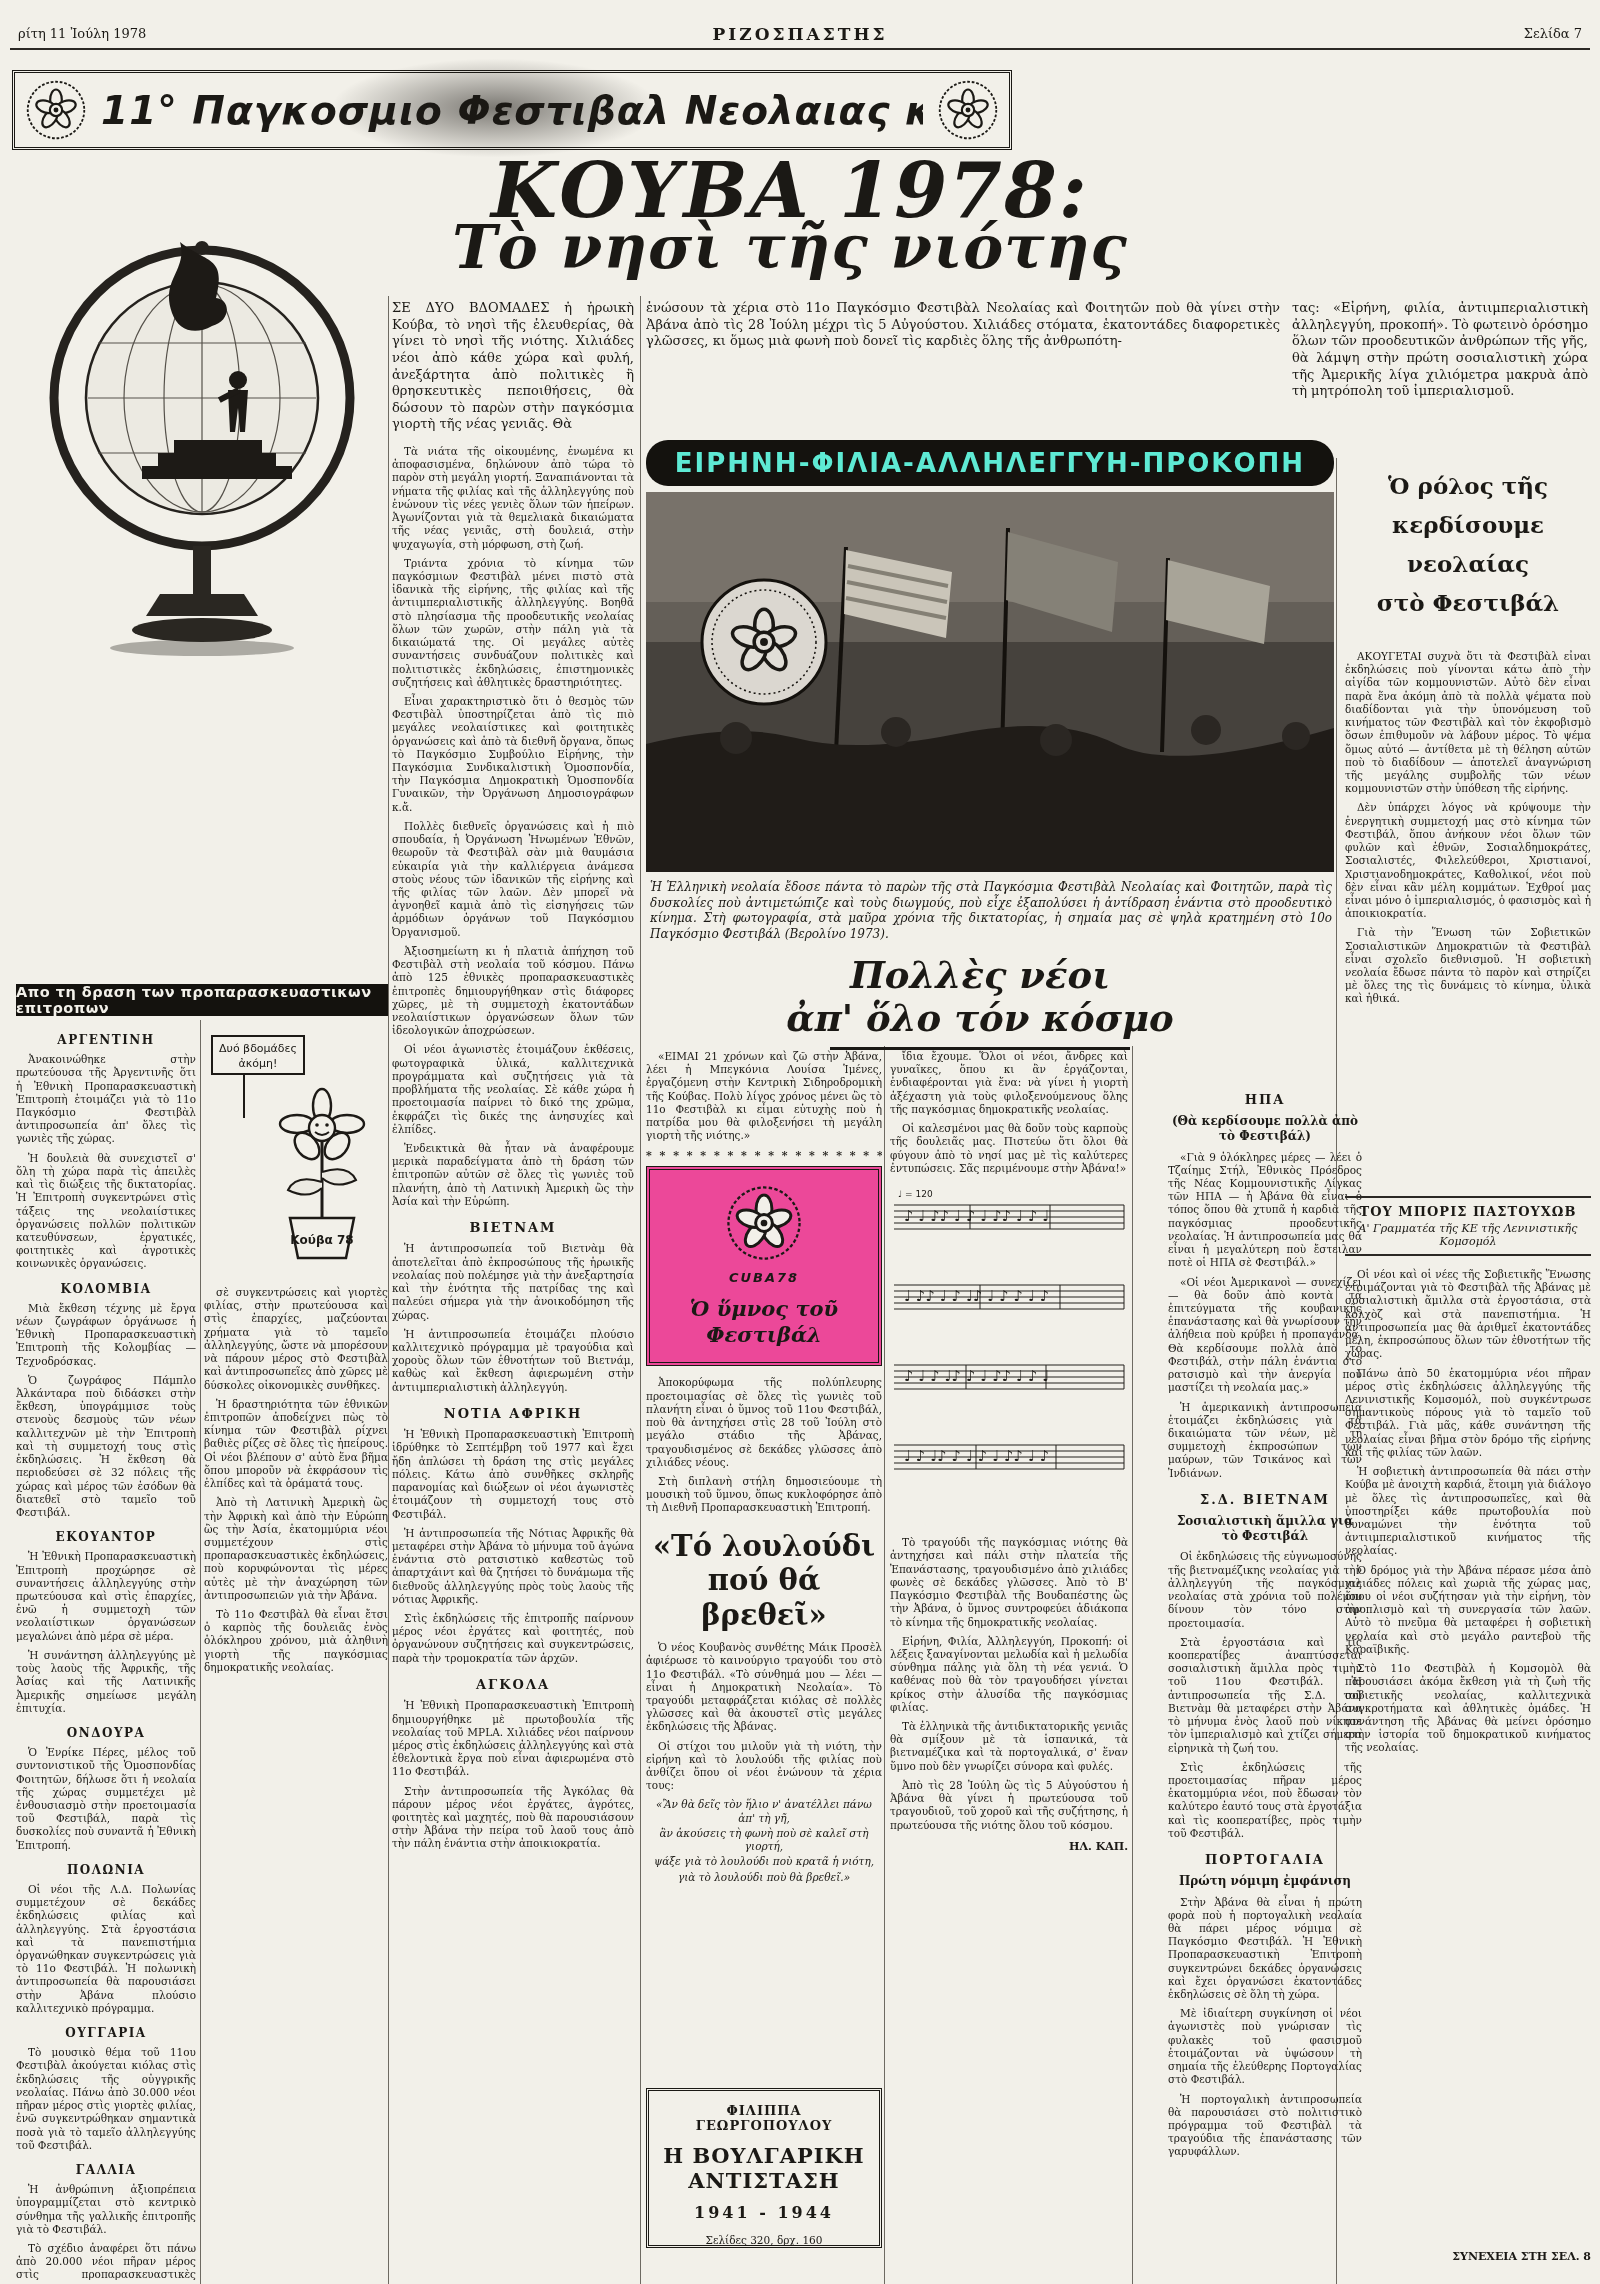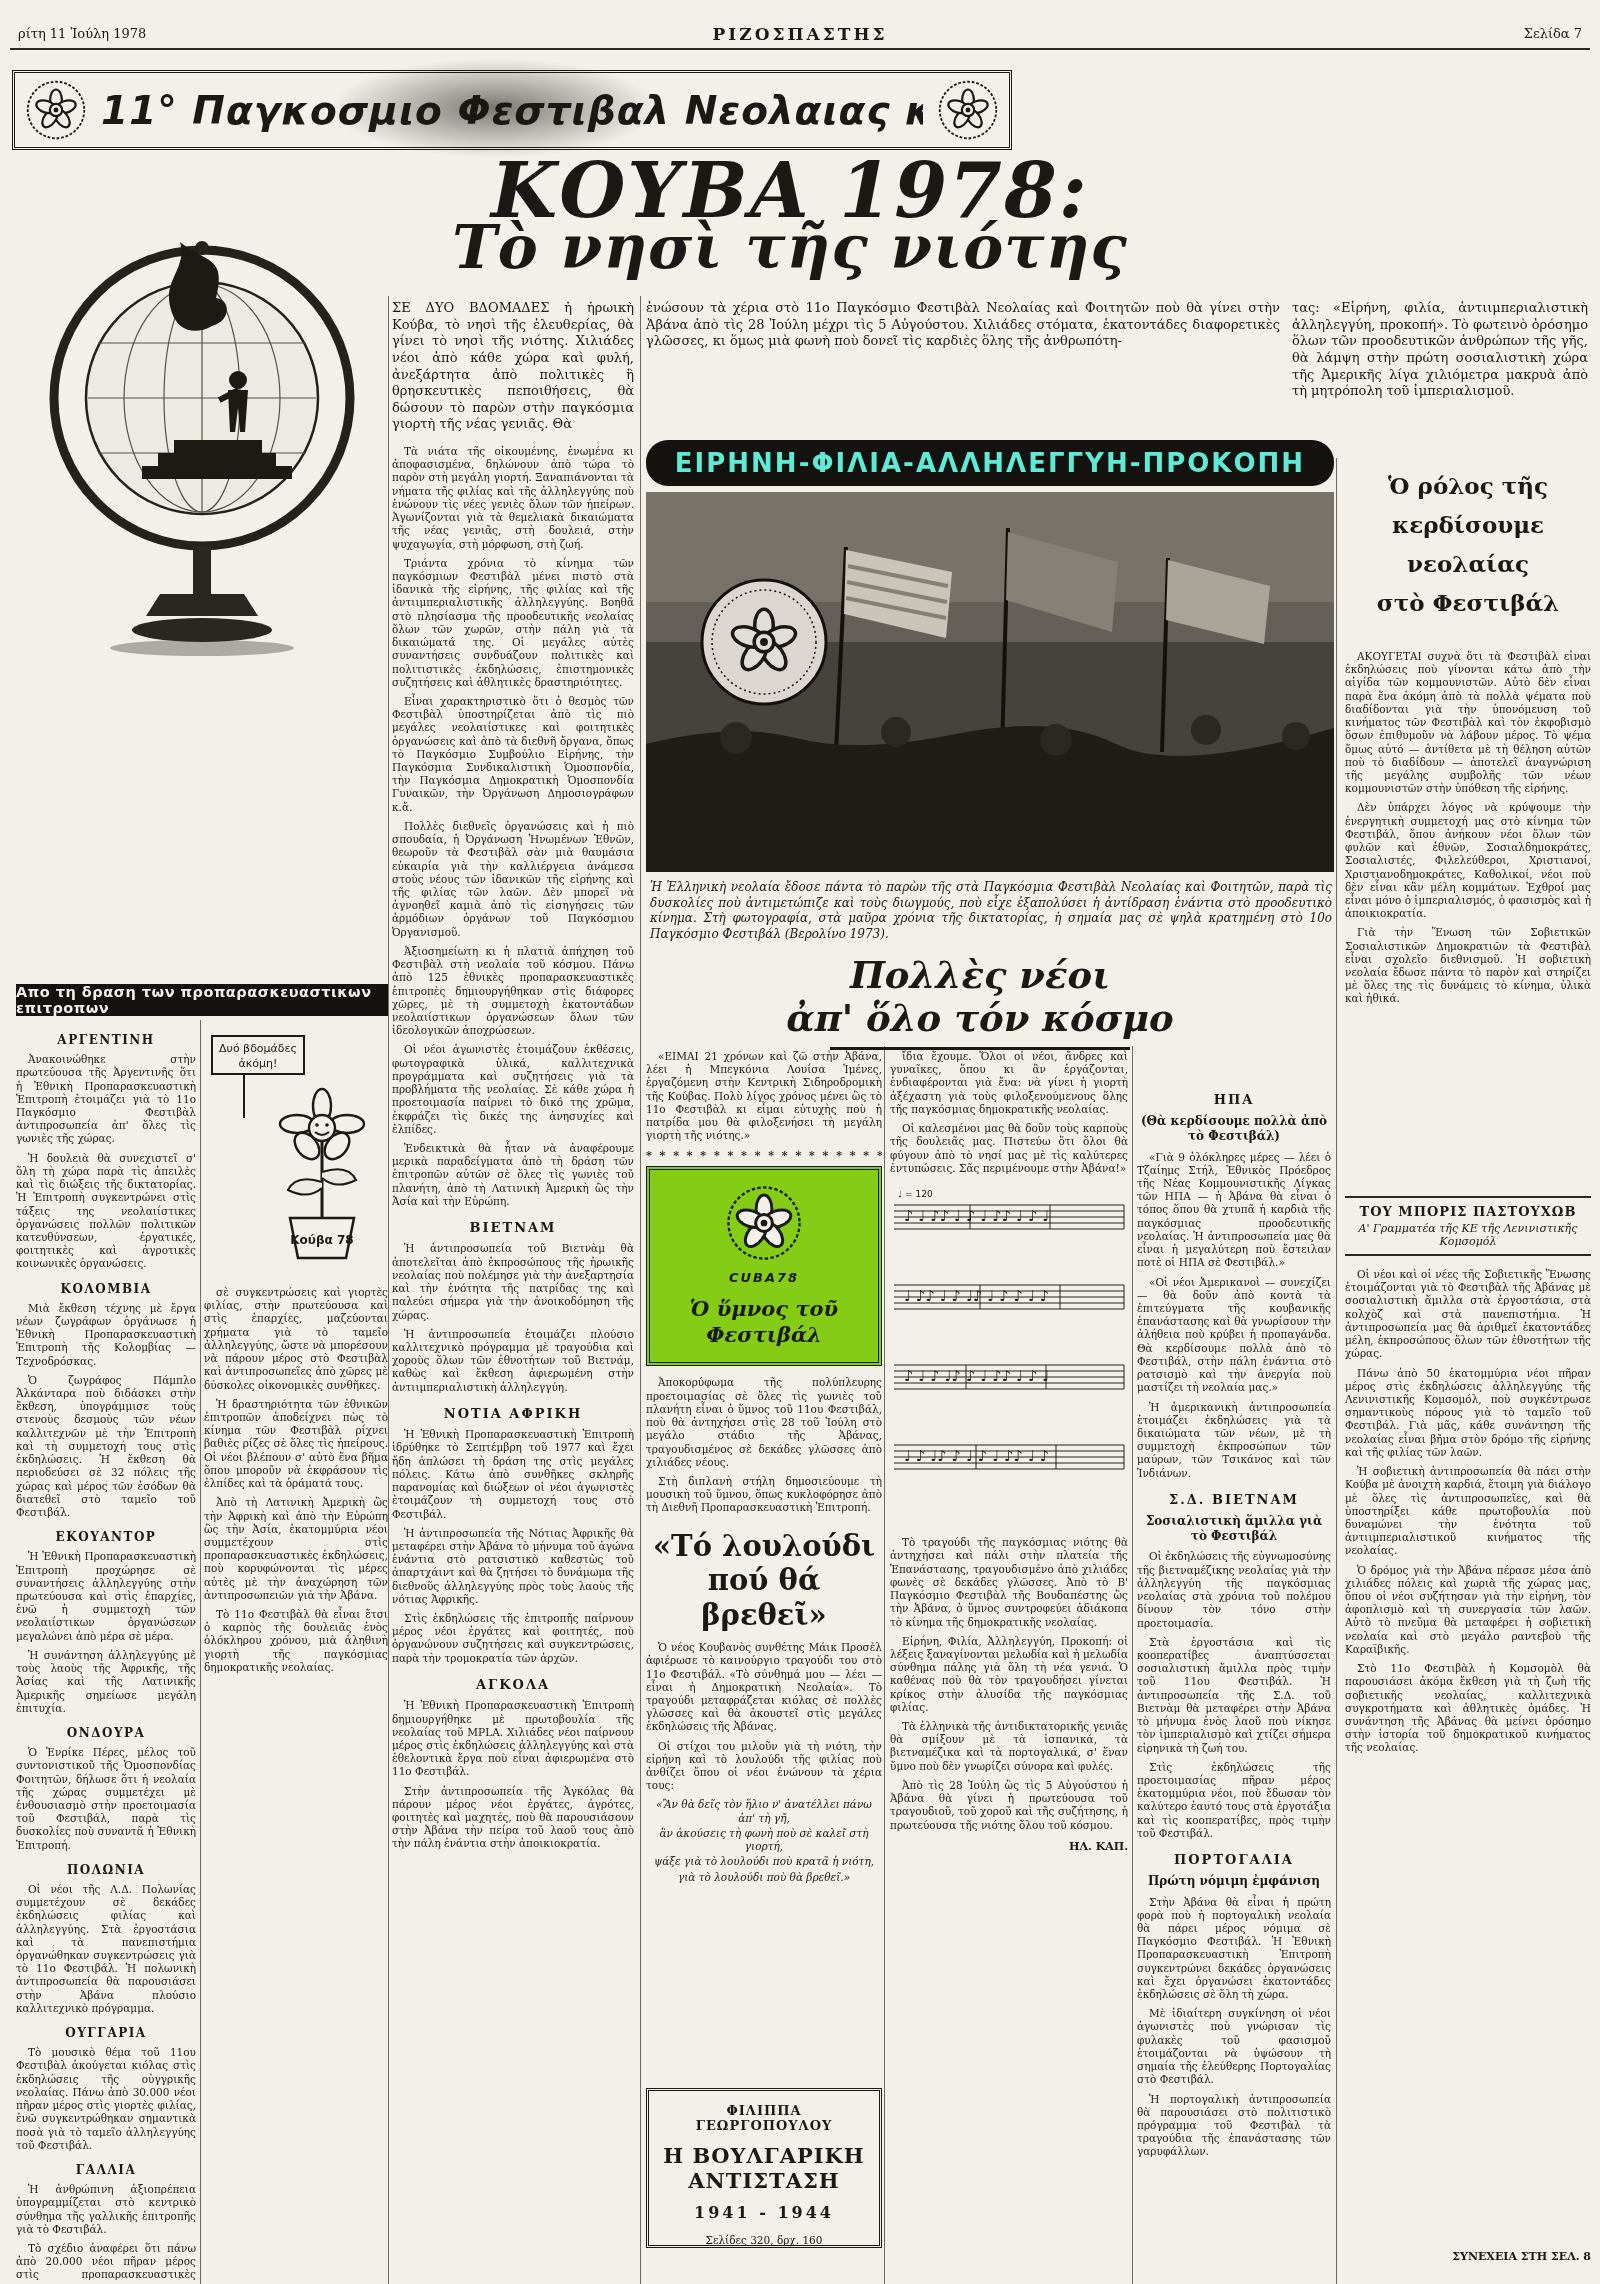--- a/index.html
+++ b/index.html
@@ -27,21 +27,21 @@
   .subhead{font-weight:bold;text-align:center;font-size:13px;letter-spacing:2px;margin:12px 0 6px;text-indent:0}
   .country{font-weight:bold;text-align:center;font-size:12px;letter-spacing:1.5px;margin:11px 0 5px;text-indent:0}
   .speak-title{font-weight:bold;font-size:37px;line-height:1.15;text-align:center;font-style:italic}
   .speak-underline{height:3px;background:#1b1915;width:300px;margin:8px auto 0}
   .role-title div{font-weight:bold;font-size:23px;line-height:1.7;text-align:center}
   .author{font-weight:bold;font-size:13px;text-align:center;letter-spacing:1px}
   .author-sub{font-size:11px;text-align:center;font-style:italic;margin-top:3px}
   .prep-bar{background:#14120e;color:#f2f0e9;display:flex;align-items:center;justify-content:center;
             font-family:"DejaVu Sans","Liberation Sans",sans-serif;font-weight:bold;font-size:14.5px;letter-spacing:.5px}
   .ornaments{text-align:center;font-weight:bold;font-size:11px;letter-spacing:2px;overflow:hidden;white-space:nowrap;margin:4px 0}
-  .anthem-box{border:4px double #1b1915;padding:14px 8px;text-align:center;background:#84cc16}
+  .anthem-box{border:4px double #1b1915;padding:14px 8px;text-align:center;background:#ec4899}
   .anthem-title{font-weight:bold;font-style:italic;font-size:21px;line-height:1.25;margin-top:10px}
   .cubatext{font-family:"DejaVu Sans","Liberation Sans",sans-serif;font-weight:bold;font-style:italic;font-size:13px;letter-spacing:2px;margin-top:4px}
   .flower-title{font-weight:bold;font-size:29px;line-height:1.2;text-align:center}
   .lyrics p{font-style:italic;text-align:center;text-indent:0;margin:2px 0}
   .byline{font-weight:bold;font-size:11px;text-align:right;margin-top:8px}
   .ad-box{border:3px double #1b1915;text-align:center;padding:12px 8px;background:#f2f0e9}
   .ad-author{font-weight:bold;font-size:13px;letter-spacing:1px}
   .ad-title{font-weight:bold;font-size:21px;letter-spacing:1px;margin-top:10px;line-height:1.2}
   .ad-years{font-weight:bold;font-size:16px;letter-spacing:3px;margin-top:10px}
   .ad-footer{font-size:10.5px;margin-top:12px}
@@ -274,21 +274,21 @@
     </svg>
     <div>
         <p>Τὸ τραγούδι τῆς παγκόσμιας νιότης θὰ ἀντηχήσει καὶ πάλι στὴν πλατεία τῆς Ἐπανάστασης, τραγουδισμένο ἀπὸ χιλιάδες φωνὲς σὲ δεκάδες γλῶσσες. Ἀπὸ τὸ Β' Παγκόσμιο Φεστιβὰλ τῆς Βουδαπέστης ὣς τὴν Ἀβάνα, ὁ ὕμνος συντροφεύει ἀδιάκοπα τὸ κίνημα τῆς δημοκρατικῆς νεολαίας.</p>
         <p>Εἰρήνη, Φιλία, Ἀλληλεγγύη, Προκοπή: οἱ λέξεις ξαναγίνονται μελωδία καὶ ἡ μελωδία σύνθημα πάλης γιὰ ὅλη τὴ νέα γενιά. Ὁ καθένας ποὺ θὰ τὸν τραγουδήσει γίνεται κρίκος στὴν ἁλυσίδα τῆς παγκόσμιας φιλίας.</p>
         <p>Τὰ ἑλληνικὰ τῆς ἀντιδικτατορικῆς γενιᾶς θὰ σμίξουν μὲ τὰ ἱσπανικά, τὰ βιετναμέζικα καὶ τὰ πορτογαλικά, σ' ἕναν ὕμνο ποὺ δὲν γνωρίζει σύνορα καὶ φυλές.</p>
         <p>Ἀπὸ τὶς 28 Ἰούλη ὣς τὶς 5 Αὐγούστου ἡ Ἀβάνα θὰ γίνει ἡ πρωτεύουσα τοῦ τραγουδιοῦ, τοῦ χοροῦ καὶ τῆς συζήτησης, ἡ πρωτεύουσα τῆς νιότης ὅλου τοῦ κόσμου.</p>
       </div>
     <div class="byline">ΗΛ. ΚΑΠ.</div>
   </div>
 
-  <div class="abs body jt" style="left:1137px;top:1080px;width:194px;height:1204px">
+  <div class="abs body jt" style="left:1168px;top:1080px;width:194px;height:1204px">
     <div class="subhead">ΗΠΑ</div>
     <div class="colC-sub">(Θὰ κερδίσουμε πολλὰ ἀπὸ τὸ Φεστιβάλ)</div>
     <div>
         <p>«Γιὰ 9 ὁλόκληρες μέρες — λέει ὁ Τζαίημς Στήλ, Ἐθνικὸς Πρόεδρος τῆς Νέας Κομμουνιστικῆς Λίγκας τῶν ΗΠΑ — ἡ Ἀβάνα θὰ εἶναι ὁ τόπος ὅπου θὰ χτυπᾶ ἡ καρδιὰ τῆς παγκόσμιας προοδευτικῆς νεολαίας. Ἡ ἀντιπροσωπεία μας θὰ εἶναι ἡ μεγαλύτερη ποὺ ἔστειλαν ποτὲ οἱ ΗΠΑ σὲ Φεστιβάλ.»</p>
         <p>«Οἱ νέοι Ἀμερικανοὶ — συνεχίζει — θὰ δοῦν ἀπὸ κοντὰ τὰ ἐπιτεύγματα τῆς κουβανικῆς ἐπανάστασης καὶ θὰ γνωρίσουν τὴν ἀλήθεια ποὺ κρύβει ἡ προπαγάνδα. Θὰ κερδίσουμε πολλὰ ἀπὸ τὸ Φεστιβάλ, στὴν πάλη ἐνάντια στὸ ρατσισμὸ καὶ τὴν ἀνεργία ποὺ μαστίζει τὴ νεολαία μας.»</p>
         <p>Ἡ ἀμερικανικὴ ἀντιπροσωπεία ἑτοιμάζει ἐκδηλώσεις γιὰ τὰ δικαιώματα τῶν νέων, μὲ τὴ συμμετοχὴ ἐκπροσώπων τῶν μαύρων, τῶν Τσικάνος καὶ τῶν Ἰνδιάνων.</p>
       </div>
     <div class="subhead">Σ.Δ. ΒΙΕΤΝΑΜ</div>
     <div class="colC-sub">Σοσιαλιστικὴ ἅμιλλα γιὰ τὸ Φεστιβάλ</div>
     <div>

